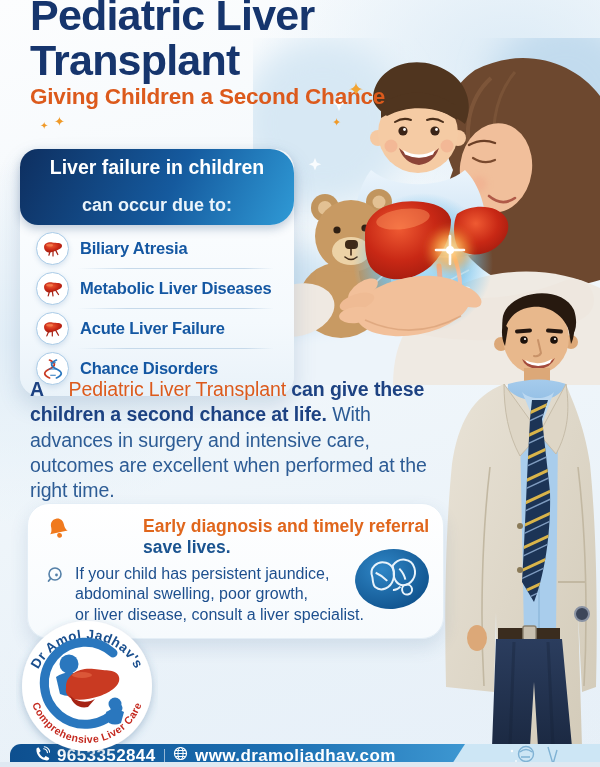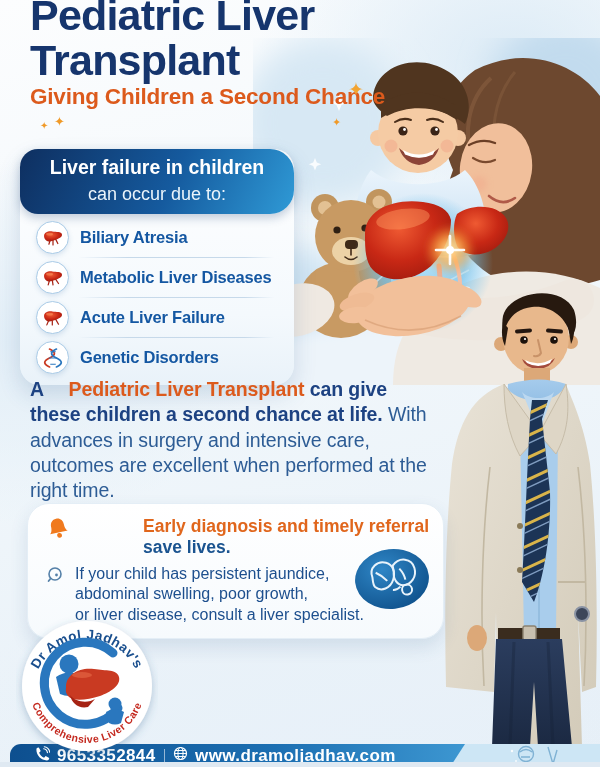--- a/index.html
+++ b/index.html
@@ -24,33 +24,33 @@
   .sp3{left:40px;top:120px;font-size:10px;}
   .sp4{left:54px;top:114px;font-size:13px;}
   
   .causes-card{left:20px;top:149px;width:274px;z-index:5;border-radius:20px;
     background:linear-gradient(180deg,#ffffff 0%,#f4f9fd 70%,#e9f2f9 100%);
     box-shadow:0 10px 22px rgba(50,95,145,.18);}
   .causes-head{border-radius:18px 24px 24px 18px;padding:7px 24px 9px;
     background:linear-gradient(115deg,#0e2f60 0%,#155a9e 55%,#2f9ad6 100%);
     box-shadow:0 4px 10px rgba(20,60,110,.25);}
   .causes-head .l1{font-size:19.5px;font-weight:700;color:#fff;text-align:center;}
-  .causes-head .l2{font-size:18px;font-weight:400;color:#eaf4fb;text-align:center;margin-top:5px;}
+  .causes-head .l2{font-size:18px;font-weight:700;color:#eaf4fb;text-align:center;margin-top:16px;}
   .causes-list{padding:5px 16px 9px;}
   .cause-item{display:flex;align-items:center;gap:11px;height:37px;}
   .cause-icon{flex:0 0 31px;width:31px;height:31px;border-radius:50%;background:#fff;
     border:1px solid #a9cbe7;box-shadow:0 2px 5px rgba(70,120,170,.18);
     display:flex;align-items:center;justify-content:center;}
   .cause-label{font-size:16.5px;font-weight:700;color:#1457a2;letter-spacing:-0.2px;}
   .cause-div{height:1px;margin:1px 4px 1px 42px;
     background:linear-gradient(90deg,rgba(190,212,232,0),#c6d9ea 25%,#c6d9ea 85%,rgba(190,212,232,0));}
   
   .intro{left:30px;top:377px;width:404px;z-index:5;font-size:19.5px;line-height:1.3;letter-spacing:-0.1px;}
   .p-bold{color:#1d4282;font-weight:700;}
-  .p-orange{color:#dc5a1c;font-weight:700;padding-left:20px;}
+  .p-orange{color:#dc5a1c;font-weight:400;padding-left:20px;}
   .p-normal{color:#2d5c95;}
   
   .alert-card{left:27px;top:503px;width:417px;z-index:5;border-radius:22px;
     background:linear-gradient(180deg,#ffffff 0%,#f6fafd 100%);
     border:1px solid #e4eef6;box-shadow:0 8px 18px rgba(50,95,145,.14);
     padding:12px 14px 13px 18px;box-sizing:border-box;}
   .alert-head{display:flex;gap:0;justify-content:space-between;}
   .alert-h1{font-size:17.5px;font-weight:700;color:#e0661c;line-height:1.2;}
   .alert-h2{font-size:17.5px;font-weight:700;color:#1b5490;line-height:1.25;}
   .alert-body-row{display:flex;gap:11px;margin-top:5px;}
@@ -327,21 +327,21 @@
       </div>
       <div class="cause-div"></div>
       <div class="cause-item">
         <span class="cause-icon">
           <svg width="22" height="22" viewBox="0 0 32 32">
             <path d="M11,3 Q25,9.5 11,16 Q-3,22.5 11,29" stroke="#c93a22" stroke-width="2.6" fill="none" stroke-linecap="round"></path>
             <path d="M21,3 Q7,9.5 21,16 Q35,22.5 21,29" stroke="#2a77be" stroke-width="2.6" fill="none" stroke-linecap="round"></path>
             <path d="M12,7 h8 M10,16 h12 M12,25 h8" stroke="#2a77be" stroke-width="1.6"></path>
           </svg>
         </span>
-        <span class="cause-label">Genetic Disorders</span>
+        <span class="cause-label">Chance Disorders</span>
       </div>
     </div>
   </div>
 
   <div class="abs intro"><span class="p-bold">A </span><span class="p-orange">Pediatric Liver Transplant</span><span class="p-bold"> can give these children a second chance at life. </span><span class="p-normal">With advances in surgery and intensive care, outcomes are excellent when performed at the right time.</span></div>
 
   <div class="abs alert-card">
     <div class="alert-head">
       <span style="flex:0 0 24px;">
         <svg width="24" height="24" viewBox="0 0 24 24" style="transform:rotate(-12deg)">

